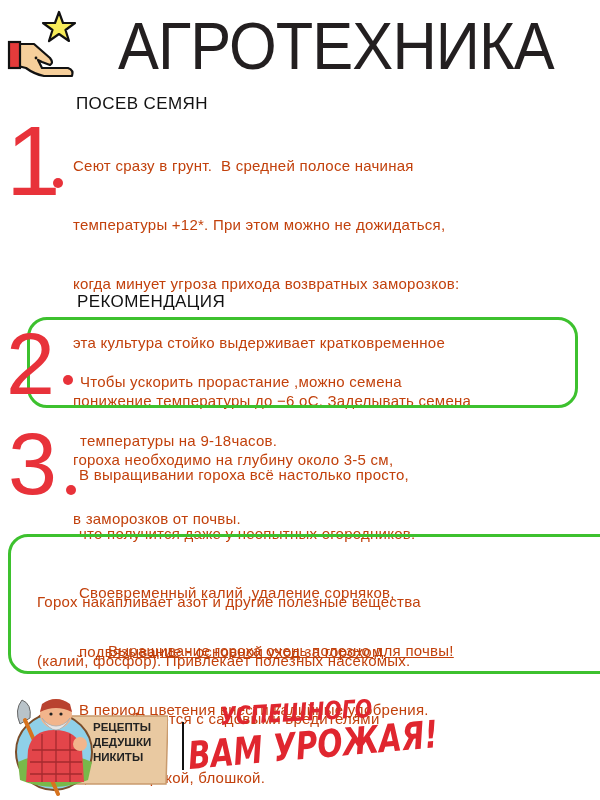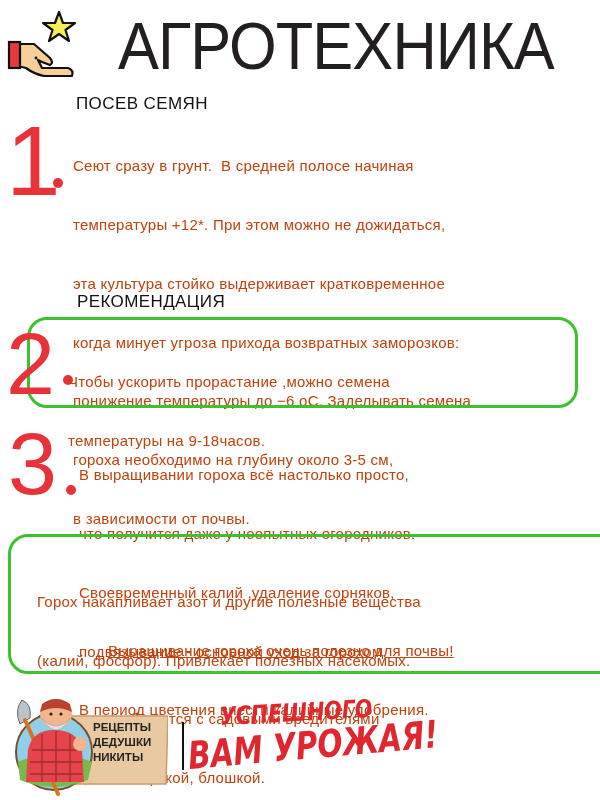--- a/index.html
+++ b/index.html
@@ -39,32 +39,32 @@
   </svg>
 </div>
 <div class="abs title">АГРОТЕХНИКА</div>
 
 <div class="abs section-head" style="left:76px; top:94px;text-align:center;">ПОСЕВ СЕМЯН</div>
 <div class="abs big-num" style="left:6px; top:112px; font-size:98px;">1</div>
 <div class="abs num-dot" style="left:53px; top:178px;"></div>
 <div class="abs body-text" style="left:73px; top:117px;">
   <div>Сеют сразу в грунт.  В средней полосе начиная</div>
   <div>температуры +12*. При этом можно не дожидаться,</div>
+  <div>когда минует угроза прихода возвратных заморозков:</div>
   <div>эта культура стойко выдерживает кратковременное</div>
-  <div>когда минует угроза прихода возвратных заморозков:</div>
   <div>понижение температуры до −6 оС. Заделывать семена</div>
   <div>гороха необходимо на глубину около 3-5 см,</div>
-  <div>в зависимости от почвы.</div>
+  <div>в заморозков от почвы.</div>
 </div>
 
 <div class="abs section-head" style="left:77px; top:292px;">РЕКОМЕНДАЦИЯ</div>
 <div class="abs green-box" style="left:27px; top:317px; width:551px; height:91px;"></div>
 <div class="abs big-num" style="left:6px; top:320px; font-size:88px;">2</div>
 <div class="abs num-dot" style="left:63px; top:375px;"></div>
-<div class="abs body-text" style="left:68px; top:333px;">
+<div class="abs body-text" style="left:80px; top:333px;">
   <div>Чтобы ускорить прорастание ,можно семена</div>
   <div>температуры на 9-18часов.</div>
 </div>
 
 <div class="abs big-num" style="left:8px; top:420px; font-size:88px;">3</div>
 <div class="abs num-dot" style="left:66px; top:485px;"></div>
 <div class="abs body-text" style="left:79px; top:426px;">
   <div>В выращивании гороха всё настолько просто,</div>
   <div>что получится даже у неопытных огородников.</div>
   <div>Своевременный калий ,удаление сорняков,</div>

